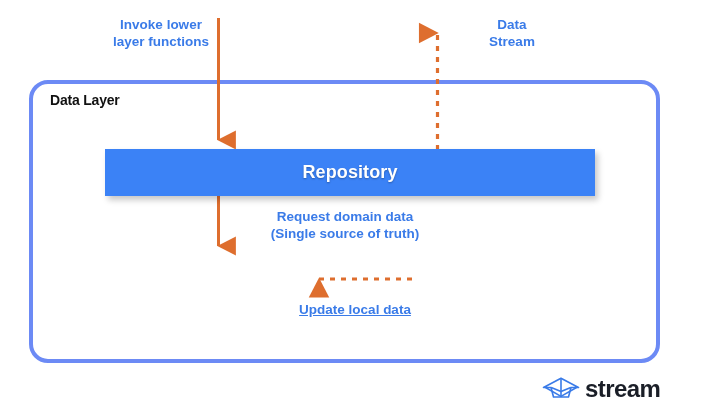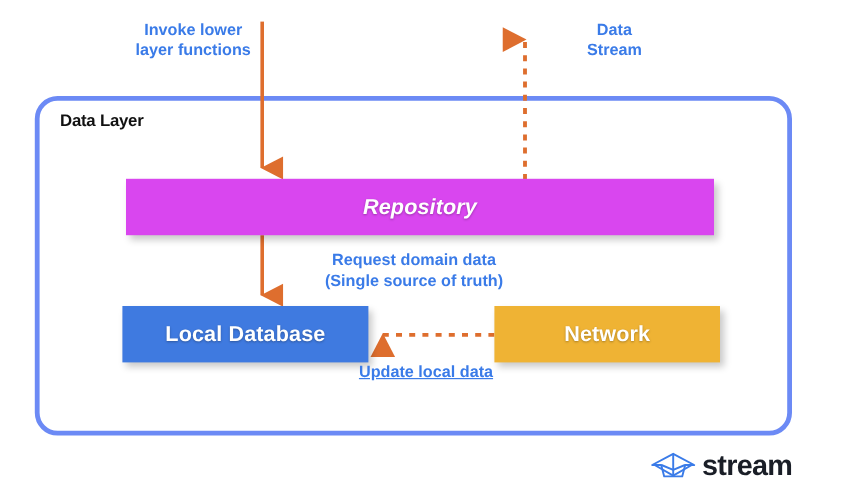--- a/index.html
+++ b/index.html
@@ -56,22 +56,21 @@
     text-shadow: 0 1px 2px rgba(0,0,0,0.30);
     box-shadow: 3px 4px 6px rgba(0,0,0,0.22);
     box-sizing: border-box;
     z-index: 4;
   }
   .node-repository {
     left: 105px;
     top: 149px;
     width: 490px;
     height: 47px;
-    background: #d946ef;
-    font-style: italic;
+    background: #3b82f6;
   }
   .node-local-database {
     left: 102px;
     top: 255px;
     width: 205px;
     height: 47px;
     background: #3F7AE0;
   }
   .node-network {
     left: 412px;
@@ -177,26 +176,20 @@
     </g>
 
     <g>
       <line x1="412" y1="279" x2="319" y2="279" stroke="#DE6E2E" stroke-width="3.2" stroke-dasharray="5,6" marker-end="url(#head-left)"></line>
     </g>
   </svg>
 
   <div class="node node-repository">
     <span>Repository</span>
   </div>
-  <div class="node node-local-database">
-    <span>Local Database</span>
-  </div>
-  <div class="node node-network">
-    <span>Network</span>
-  </div>
 
   <div class="label label-invoke">Invoke lower
 layer functions</div>
   <div class="label label-data-stream">Data
 Stream</div>
   <div class="label label-request">Request domain data
 (Single source of truth)</div>
   <div class="label label-update">Update local data</div>
 
   <div class="brand">

